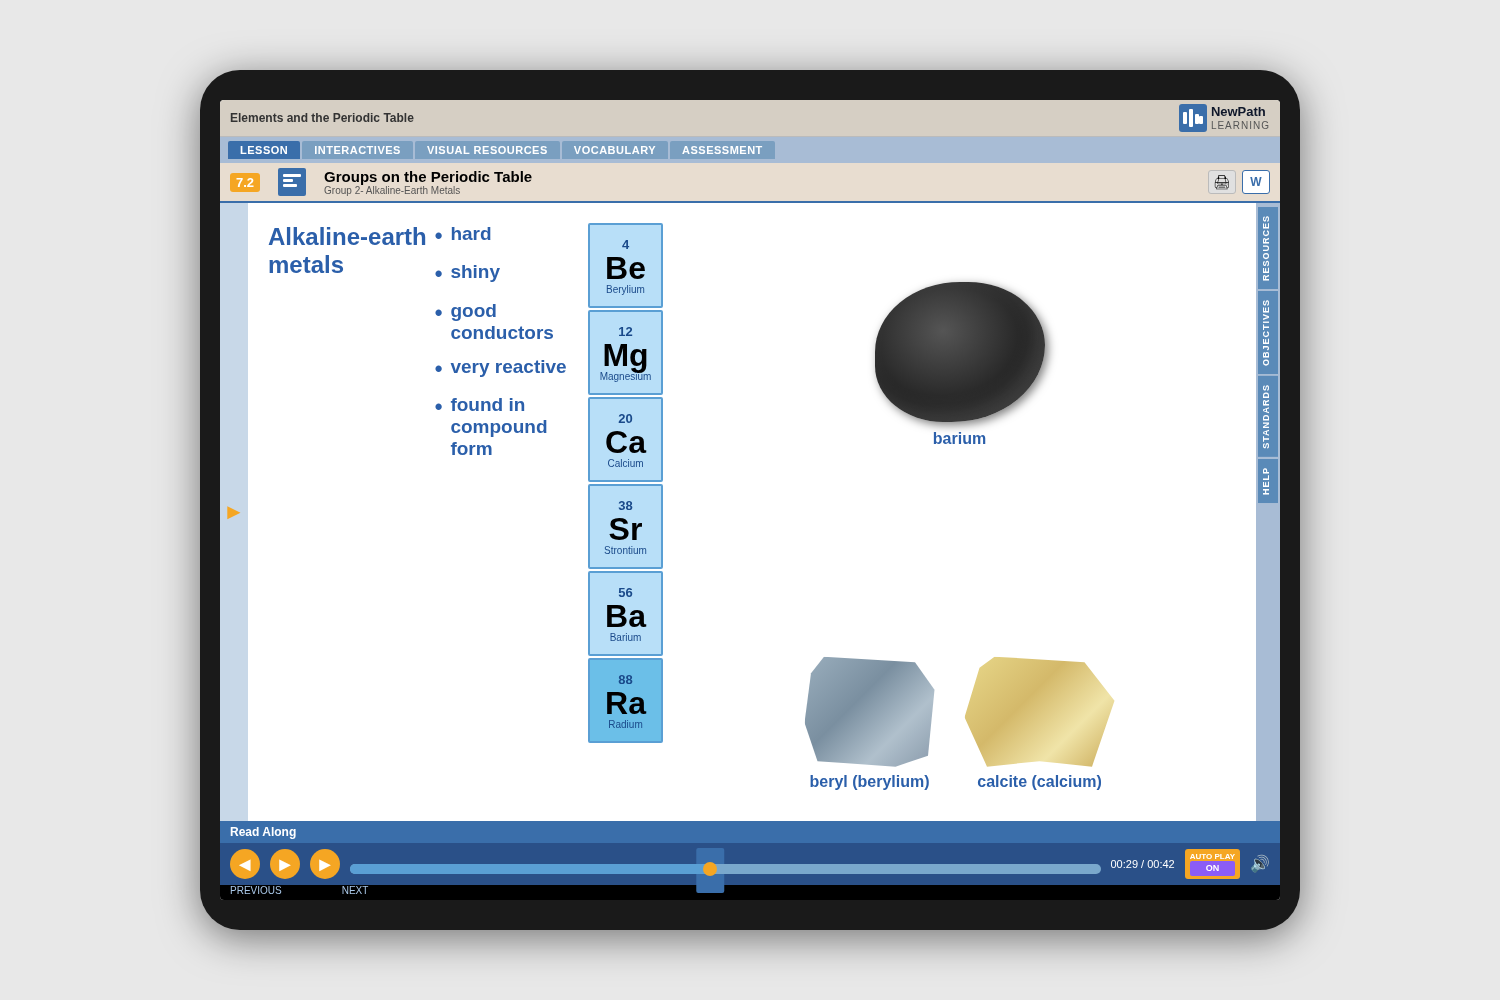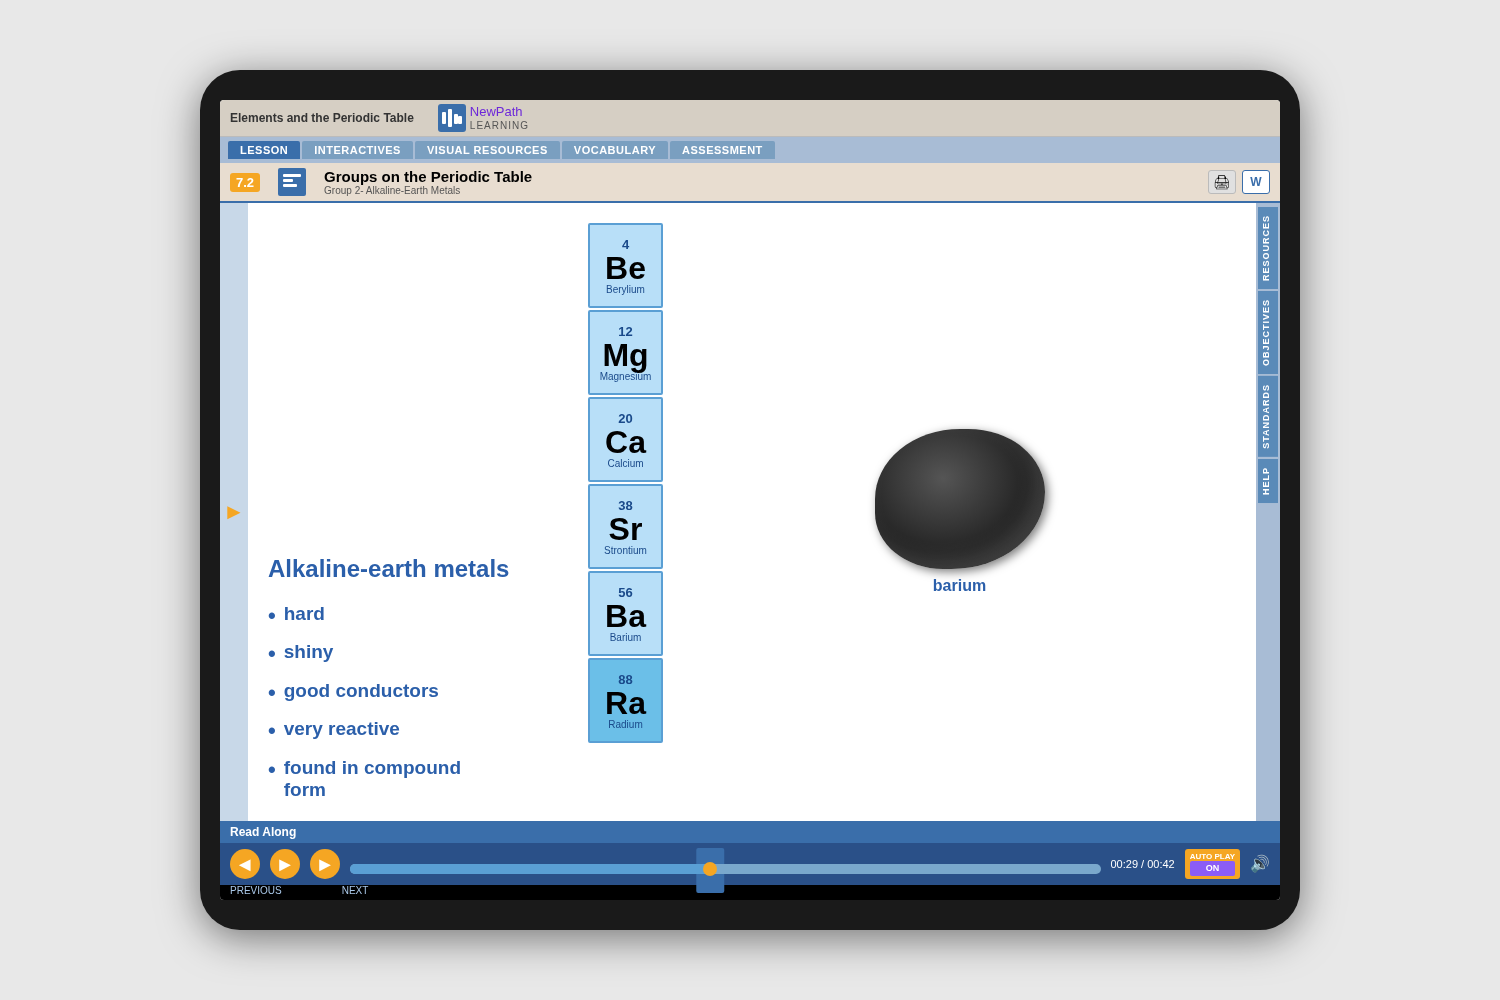--- a/index.html
+++ b/index.html
@@ -34,20 +34,21 @@
       overflow: hidden;
       border-radius: 4px;
     }
 
     
     .title-bar {
       background: #d6cfc4;
       padding: 4px 10px;
       display: flex;
       align-items: center;
+      justify-content: space-between;
       border-bottom: 1px solid #bbb;
       gap: 24px;
     }
     .title-bar-left {
       font-size: 12px;
       color: #333;
       font-weight: bold;
     }
     .newpath-logo {
       display: flex;
@@ -67,22 +68,22 @@
       width: 22px;
       height: 22px;
     }
     .logo-text {
       display: flex;
       flex-direction: column;
       line-height: 1.1;
     }
     .logo-newpath {
       font-size: 13px;
-      font-weight: normal;
-      color: #6d28d9;
+      font-weight: bold;
+      color: #0f172a;
     }
     .logo-learning {
       font-size: 10px;
       color: #555;
       letter-spacing: 1px;
     }
 
     
     .nav-tabs {
       background: #a8bcd5;
@@ -197,21 +198,20 @@
       display: flex;
       background: #fff;
       padding: 20px;
       gap: 20px;
     }
 
     
     .text-section {
       flex: 0 0 300px;
       display: flex;
-      flex-direction: column;
       justify-content: flex-end;
     }
     .section-title {
       color: #2b5faa;
       font-size: 24px;
       font-weight: bold;
       margin-bottom: 20px;
     }
     .bullet-list {
       list-style: none;
@@ -588,20 +588,30 @@
           </div>
         </div>
 
         <div class="images-section">
 
           <div class="image-row" style="flex:1;align-items:center;justify-content:center;flex-direction:column;gap:8px;">
             <div class="barium-rock"></div>
             <div class="image-label">barium</div>
           </div>
 
+          <div class="image-row" style="gap:30px;align-items:flex-end;justify-content:center;flex:1;padding-bottom:10px;">
+            <div class="image-block">
+              <div class="beryl-rock"></div>
+              <div class="image-label">beryl (berylium)</div>
+            </div>
+            <div class="image-block">
+              <div class="calcite-crystal"></div>
+              <div class="image-label">calcite (calcium)</div>
+            </div>
+          </div>
         </div>
 
       </div>
 
       <div class="right-sidebar">
         <div class="right-tab">RESOURCES</div>
         <div class="right-tab">OBJECTIVES</div>
         <div class="right-tab">STANDARDS</div>
         <div class="right-tab">HELP</div>
       </div>

